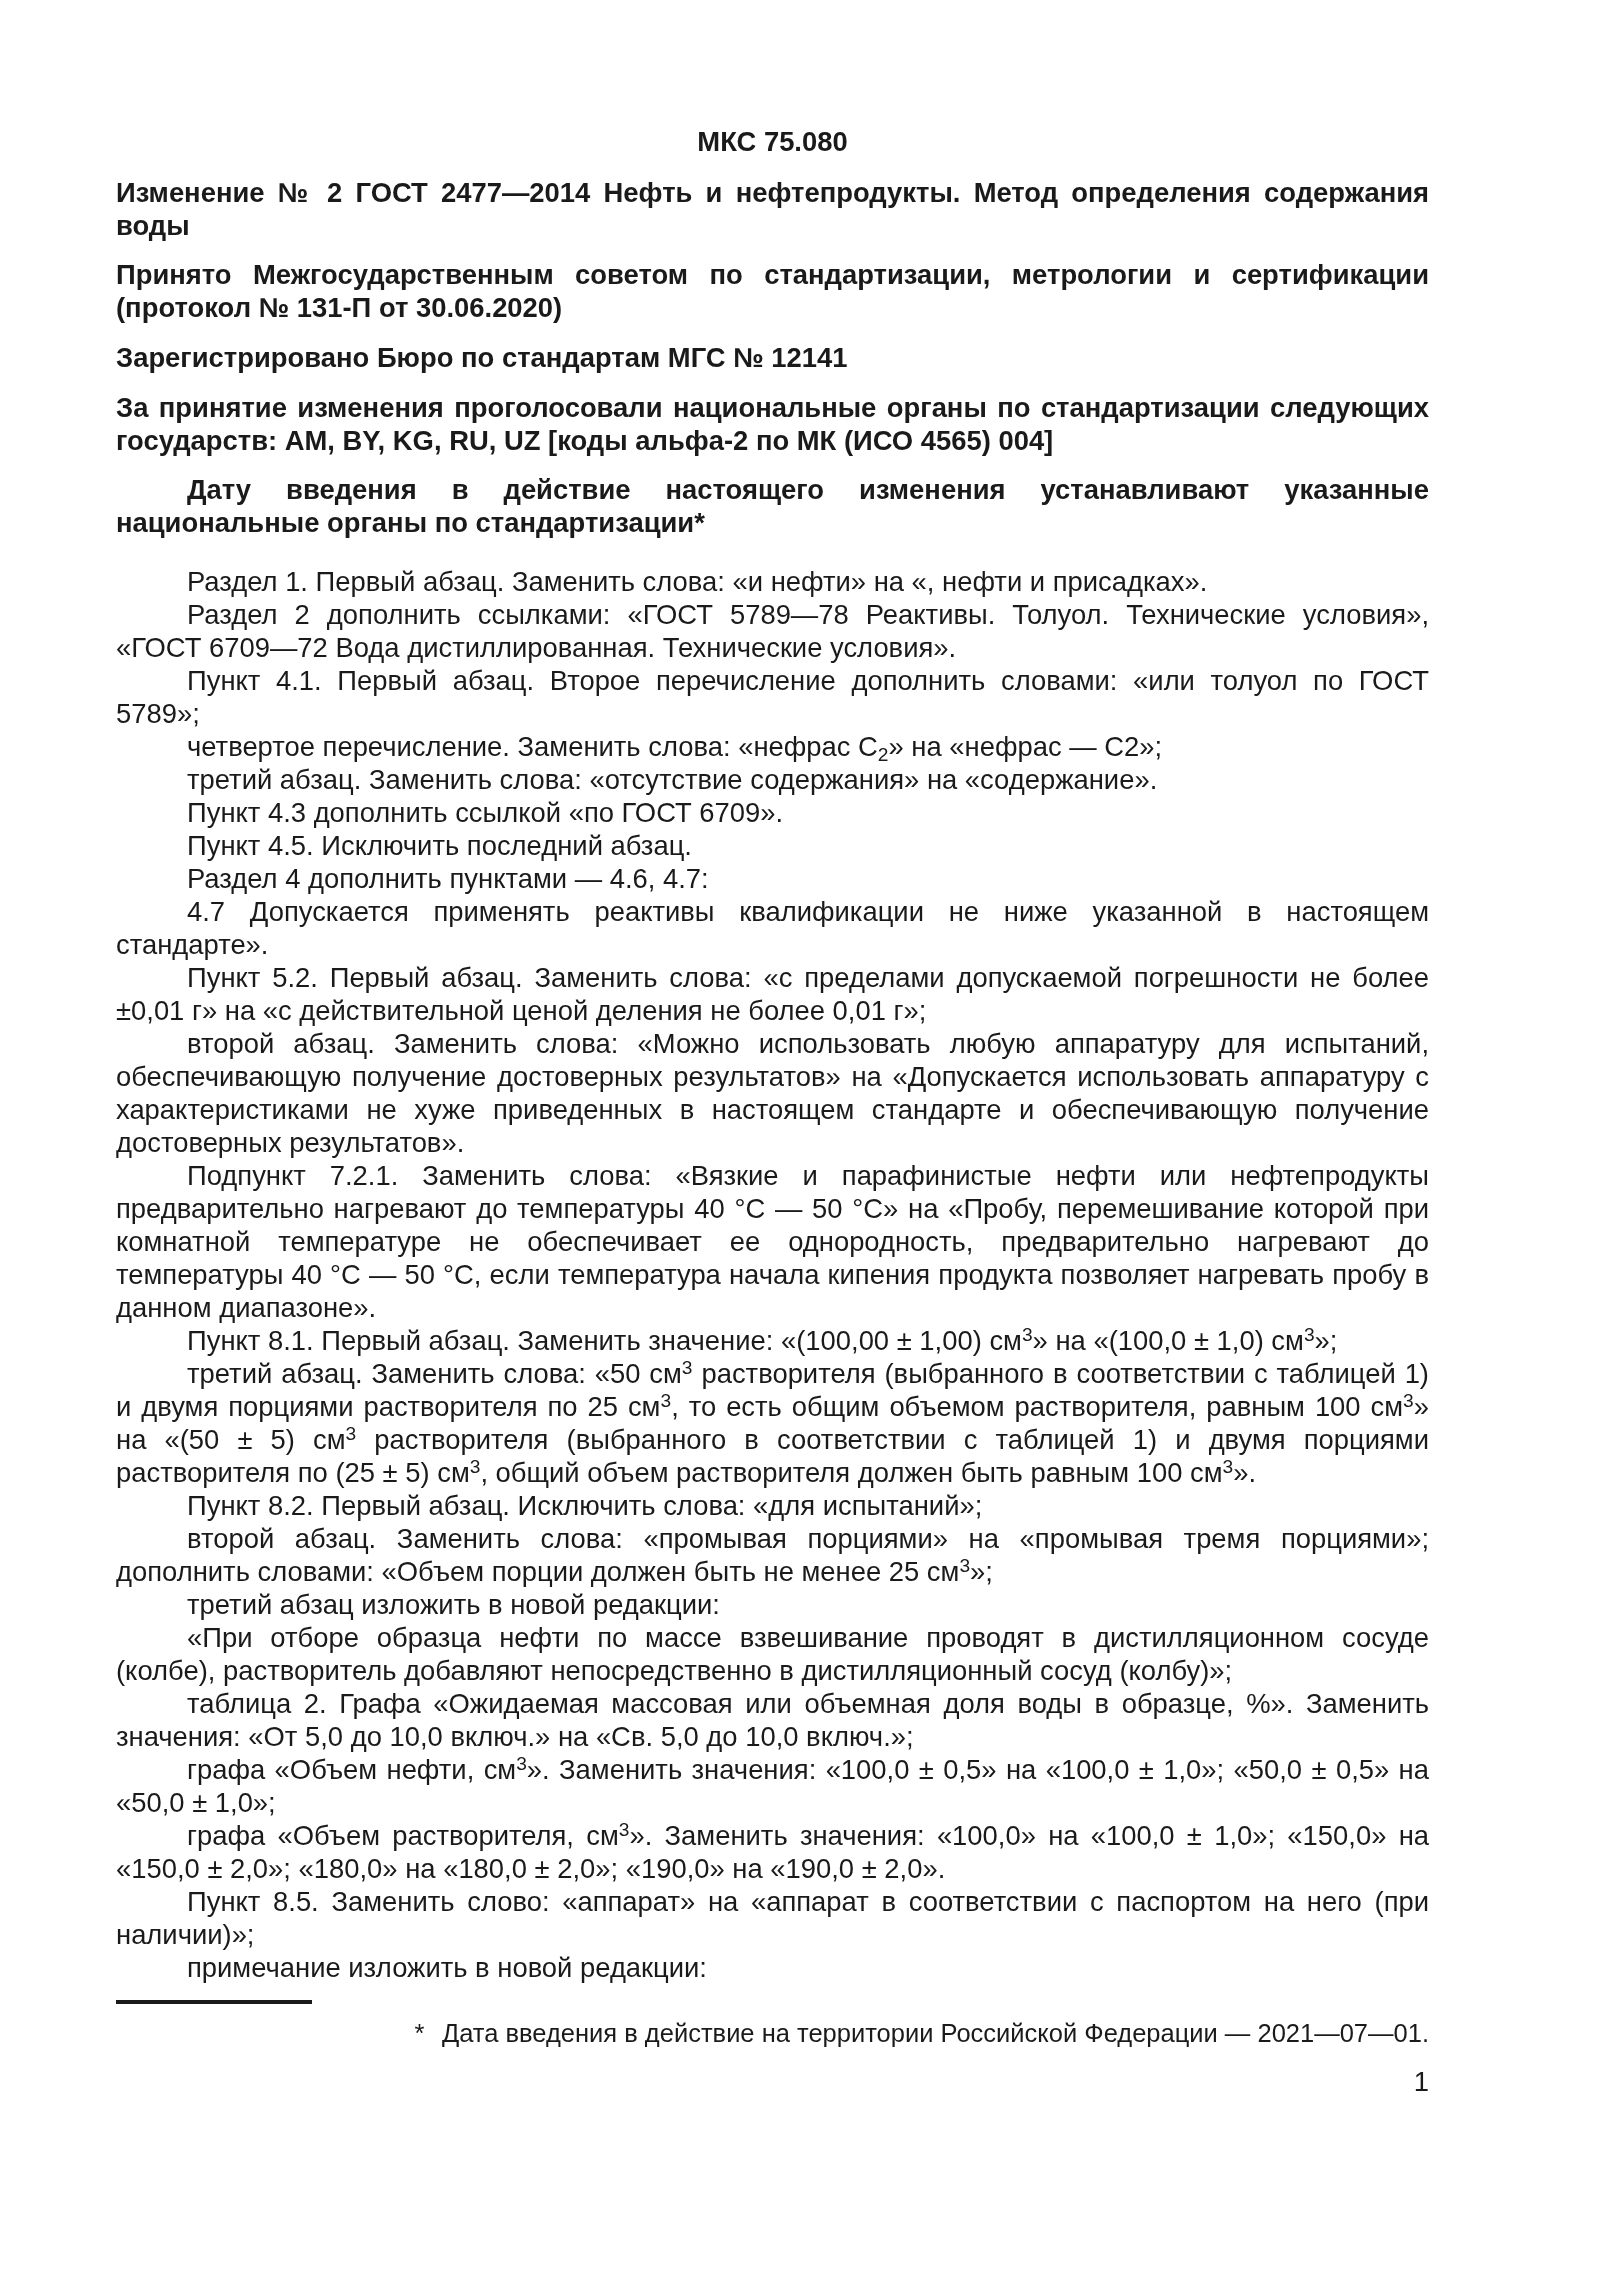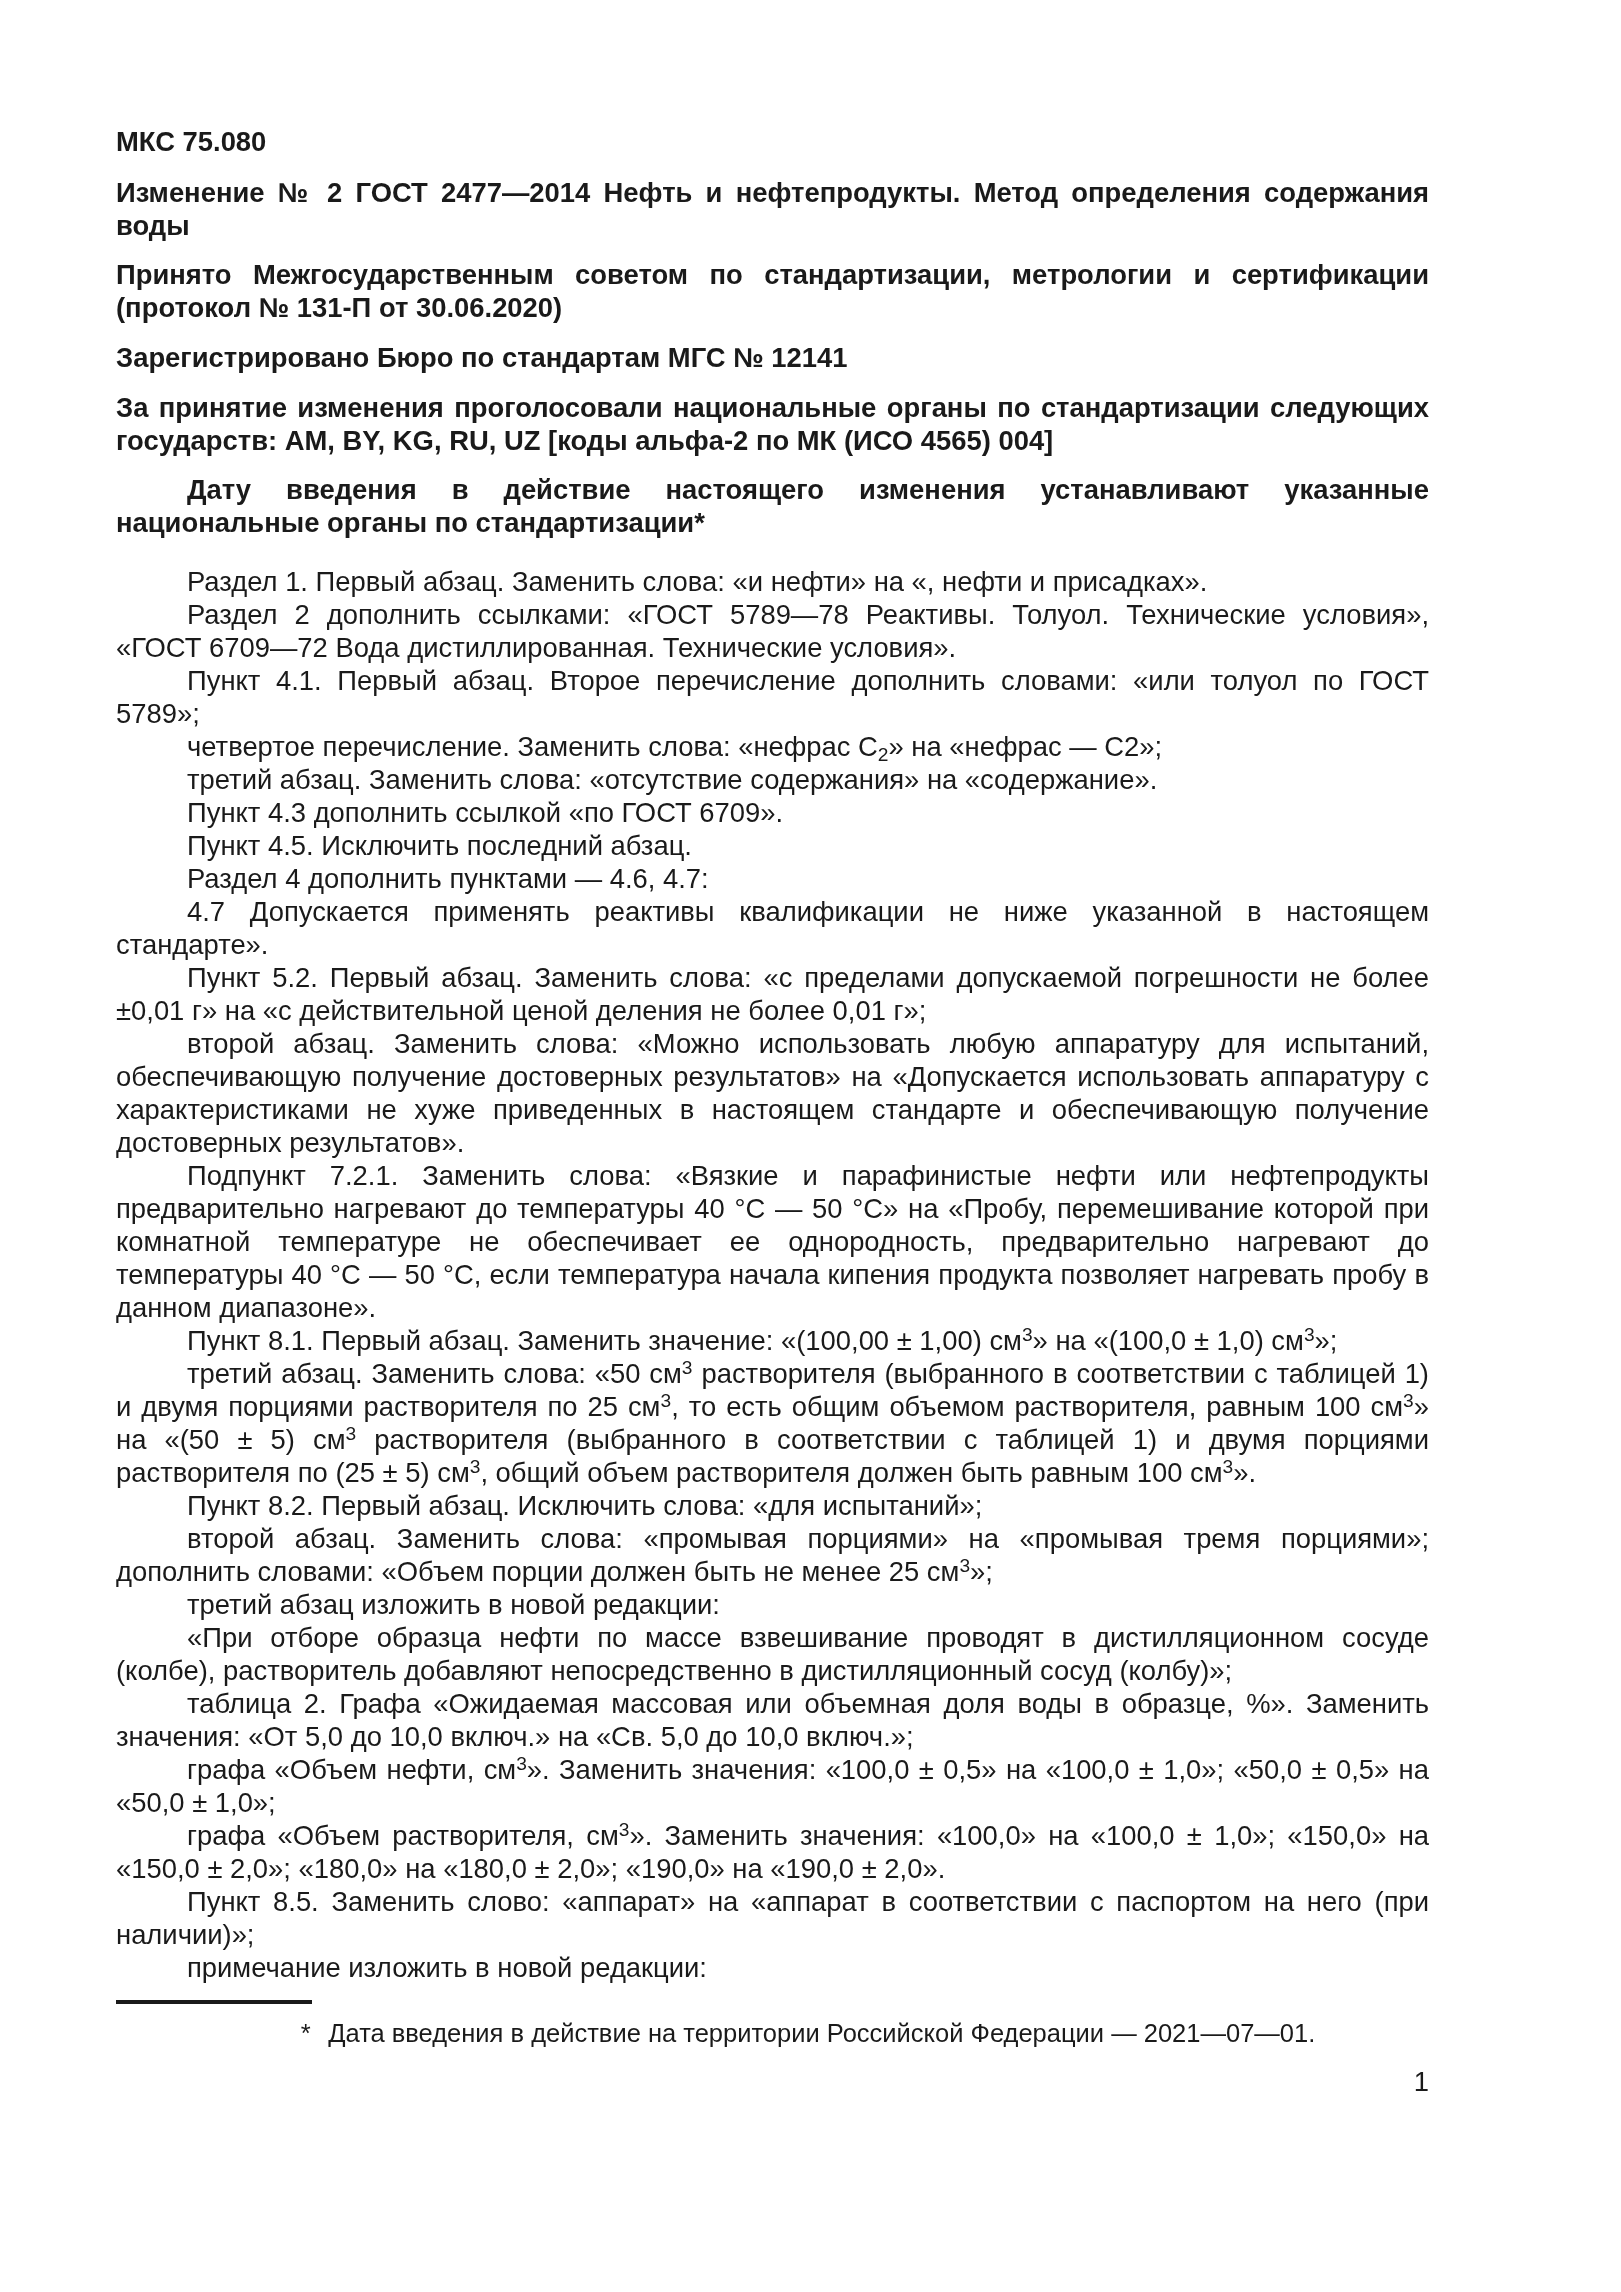--- a/index.html
+++ b/index.html
@@ -14,21 +14,21 @@
     box-sizing: border-box;
     background: #ffffff;
     color: #1a1a1a;
     padding: 125px 192px 0 116px;
     font-family: "Liberation Sans", "DejaVu Sans", sans-serif;
     font-size: 27.4px;
     line-height: 33px;
     overflow: hidden;
   }
   .mks {
-    text-align: left;
+    text-align: center;
     font-weight: bold;
     margin: 0 0 17.6px 0;
   }
   .para {
     margin: 0;
     text-align: justify;
   }
   .para.indent { text-indent: 71px; }
   .front-matter .para {
     font-weight: bold;
@@ -54,21 +54,21 @@
     width: 196px;
     height: 3.9px;
     background: #1a1a1a;
     margin: 15.7px 0 13.7px 0;
   }
   .footnote {
     margin: 0;
     font-size: 25.5px;
     line-height: 30px;
     text-indent: 71px;
-    text-align: center;
+    text-align: right;
   }
   .fn-marker { margin-right: 17.6px; }
   .page-number {
     text-align: right;
     margin-top: 17.6px;
   }
 </style>
 </head>
 <body>
 

